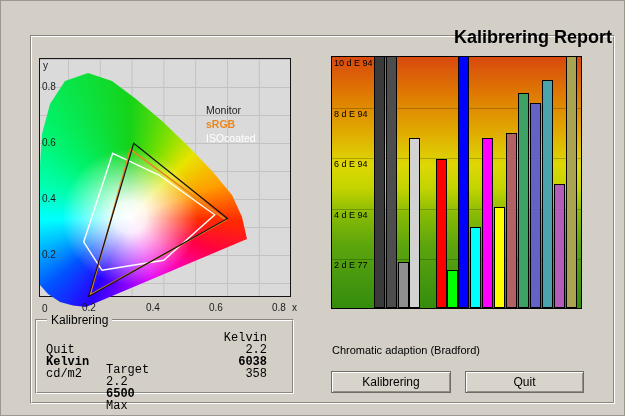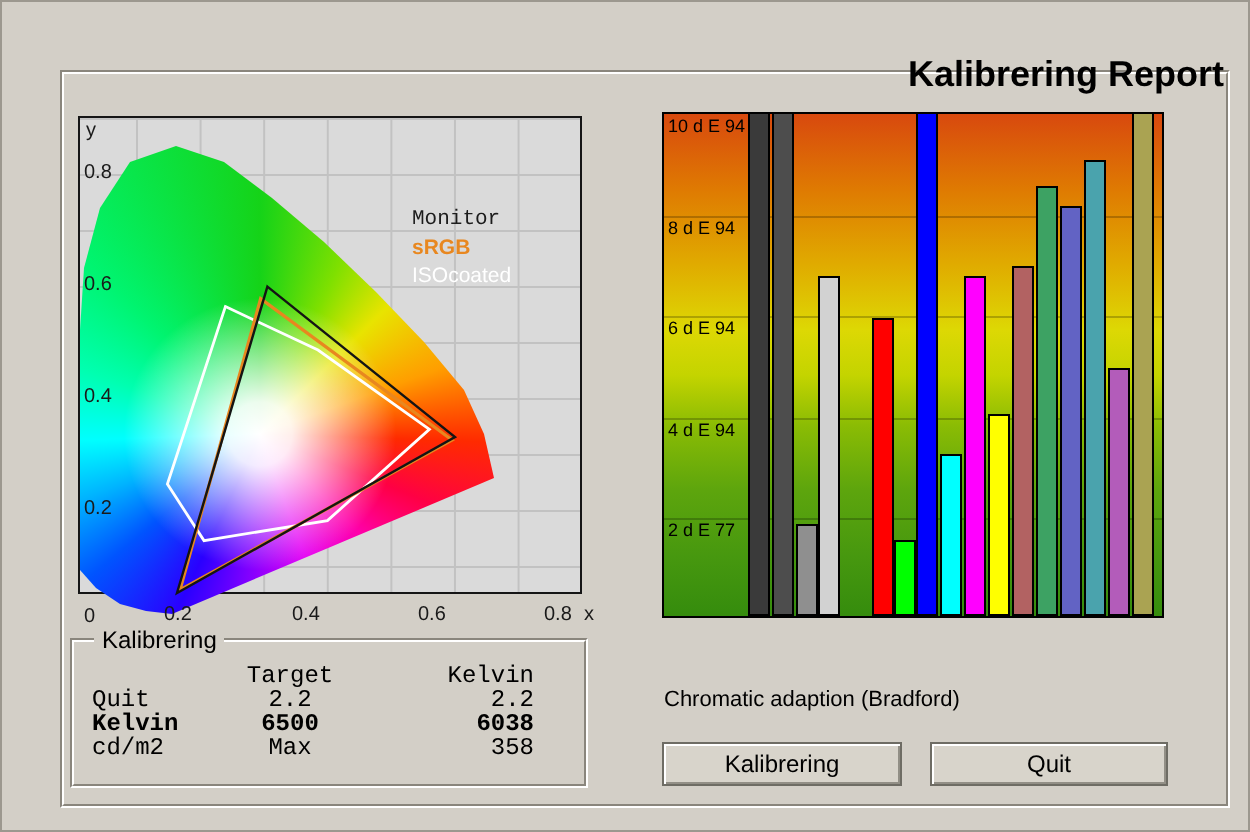--- a/index.html
+++ b/index.html
@@ -42,21 +42,21 @@
   .groupbox { left:34px; top:318px; width:259px; height:75px;
          border:1px solid; border-color:#8a867d #ffffff #ffffff #8a867d; }
   .groupbox-inner { width:100%; height:100%;
          border:1px solid; border-color:#ffffff #8a867d #8a867d #ffffff; }
   .gb-label { left:11px; top:-7px; background:#d3cfc7; padding:0 4px;
          font-size:12px; color:#000; }
   .k-row { position:absolute; left:0; width:100%; height:12px;
          font-family:"Liberation Mono","DejaVu Sans Mono",monospace;
          font-size:12px; line-height:12px; color:#000; }
   .k-lab { position:absolute; left:10px; }
-  .k-tgt { position:absolute; left:70px; width:78px; text-align:center; }
+  .k-tgt { position:absolute; left:70px; width:78px; text-align:left;margin-top:32px; }
   .k-cur { position:absolute; left:161px; width:70px; text-align:right; }
   
   .de-chart { left:330px; top:55px; width:251px; height:253px;
          border:1px solid #000; overflow:hidden;
          background:linear-gradient(to bottom,
            #d8490e 0%, #df7a02 15%, #e0ab00 30%, #ddd804 43%, #c4d400 52%,
            #8bbc04 62%, #5da50d 75%, #47980f 88%, #358c0d 100%); }
   .de-grid { position:absolute; left:0; width:100%; height:1px;
          background:rgba(0,0,0,.22); }
   .de-lab { position:absolute; left:2px; font-size:9px; color:#000; }
@@ -90,21 +90,21 @@
     <div class="abs cie-horseshoe" style="clip-path: polygon(46px 248px, 33px 246.5px, 20px 243px, 8px 235px, 0px 226px, 0px 106px, 2px 75px, 10px 45px, 25px 22px, 48px 14px, 72px 22px, 96px 40px, 122px 62px, 148px 87px, 172px 112px, 192px 136px, 202px 158px, 207px 180px);"></div>
     <svg class="abs cie-svg" width="252" height="250">
         <polygon points="72.7,94.3 119,116 174.7,155.7 123.7,201.3 62,211.3 43.7,183" fill="none" stroke="#ffffff" stroke-width="1.4"></polygon>
         <polygon points="90.3,90.3 186,161 50,236" fill="none" stroke="#e8871f" stroke-width="1.6"></polygon>
         <polygon points="93.7,84.3 187.5,159.5 48.5,237.5" fill="none" stroke="#141414" stroke-width="1.2"></polygon>
       </svg>
     <span class="abs cie-axis-letter" style="left:3px;top:1px;">y</span>
     <span class="abs cie-axis-letter" style="left:252px;top:243px;">x</span>
     <span class="abs cie-axis-letter" style="left:2px;top:244px;">0</span>
     <div class="abs cie-legend">
-        <div style="color: rgb(28, 28, 28); font-family: Liberation Mono, monospace;">Monitor</div>
+        <div style="color: rgb(28, 28, 28);">Monitor</div>
         <div style="color: rgb(232, 135, 31); font-weight: bold;">sRGB</div>
         <div style="color: rgb(255, 255, 255);">ISOcoated</div>
       </div>
   <span class="abs cie-ticky" style="top: 22px;">0.8</span>
       <span class="abs cie-ticky" style="top: 78px;">0.6</span>
       <span class="abs cie-ticky" style="top: 134px;">0.4</span>
       <span class="abs cie-ticky" style="top: 190px;">0.2</span>
       <span class="abs cie-tickx" style="left: 42px;">0.2</span>
       <span class="abs cie-tickx" style="left: 106px;">0.4</span>
       <span class="abs cie-tickx" style="left: 169px;">0.6</span>

